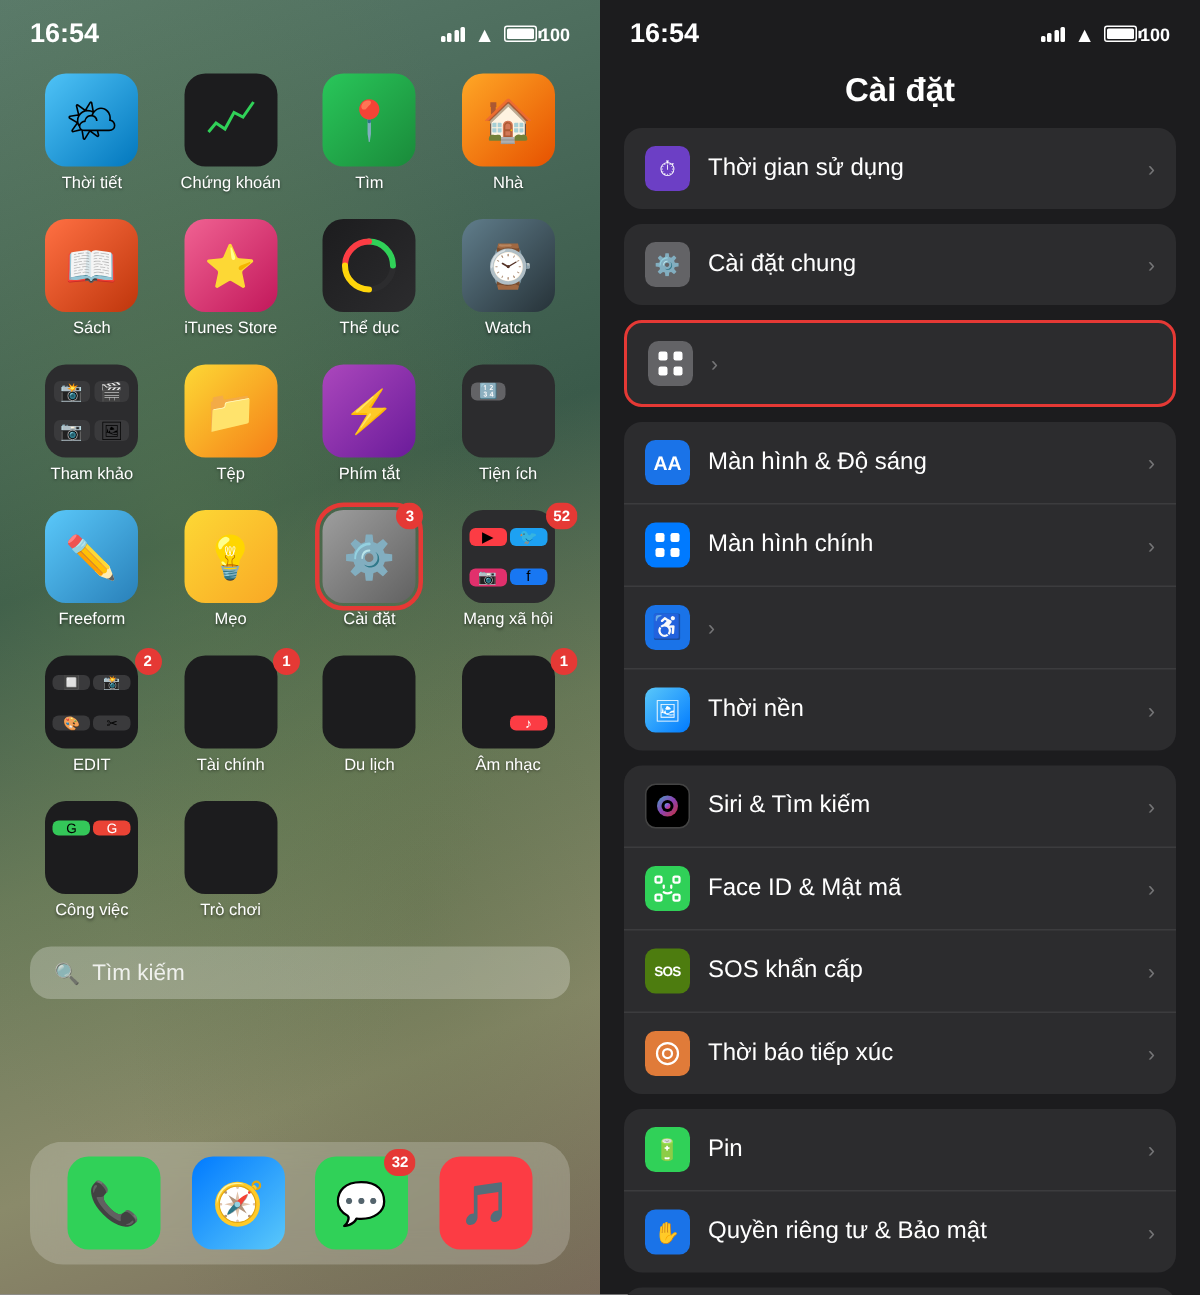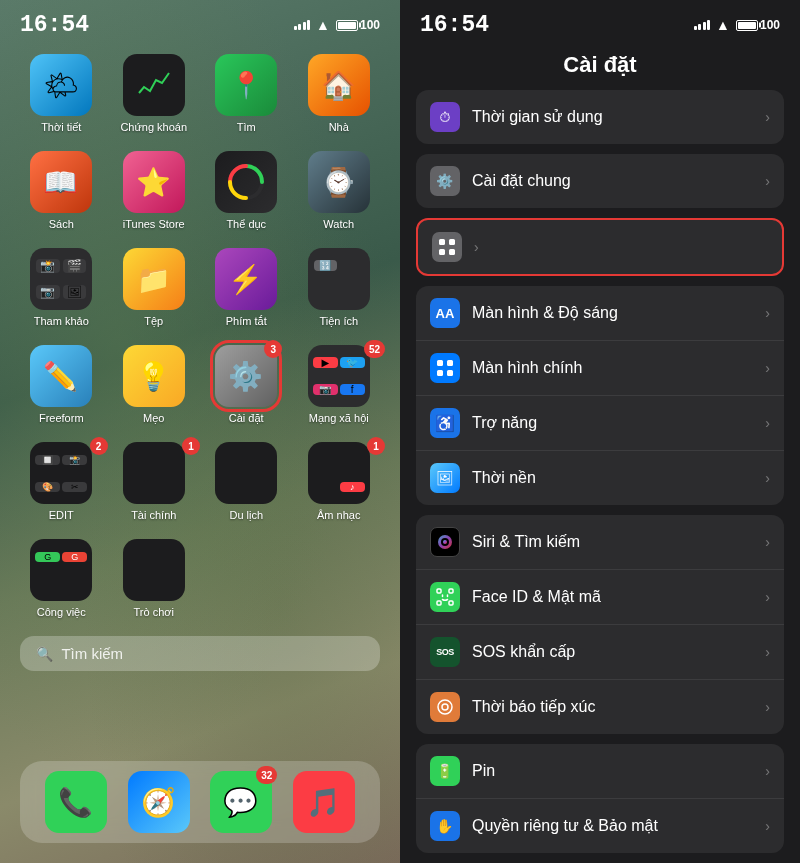--- a/index.html
+++ b/index.html
@@ -33,23 +33,22 @@
       display: flex;
       justify-content: space-between;
       align-items: center;
       padding: 12px 20px 6px;
       position: relative;
       z-index: 10;
     }
 
     .status-time {
       color: white;
-      font-size: 23px;
+      font-size: 18px;
       font-weight: 600;
-      font-family: Liberation Mono, monospace;
     }
 
     .status-icons {
       display: flex;
       align-items: center;
       gap: 6px;
     }
 
     .signal-bars {
       display: flex;
@@ -605,21 +604,20 @@
             <rect x="11" y="11" width="6" height="6" rx="1.5"></rect>
           </svg>
         </div>
         <span class="settings-item-label">Màn hình chính</span>
         <span class="chevron">›</span>
       </div>
       <div class="settings-item">
         <div class="settings-icon-wrap" style="background:#1a73e8;">
           <span style="color:white;font-size:16px;">♿</span>
         </div>
-        <span class="settings-item-label">Trợ năng</span>
         <span class="chevron">›</span>
       </div>
       <div class="settings-item">
         <div class="settings-icon-wrap" style="background:linear-gradient(135deg,#5ac8fa,#007aff);">
           <span style="color:white;font-size:14px;">🖼</span>
         </div>
         <span class="settings-item-label">Thời nền</span>
         <span class="chevron">›</span>
       </div>
     </div>
@@ -650,21 +648,21 @@
             <rect x="13" y="1" width="4" height="4" rx="1"></rect>
             <rect x="1" y="13" width="4" height="4" rx="1"></rect>
             <rect x="13" y="13" width="4" height="4" rx="1"></rect>
             <path d="M6.5 7 v1.5 M11.5 7 v1.5 M6.5 11.5 Q9 13 11.5 11.5"></path>
           </svg>
         </div>
         <span class="settings-item-label">Face ID &amp; Mật mã</span>
         <span class="chevron">›</span>
       </div>
       <div class="settings-item">
-        <div class="settings-icon-wrap" style="background:#14532d;">
+        <div class="settings-icon-wrap" style="background:#4d7c0f;">
           <span style="color:white;font-size:9px;font-weight:800;letter-spacing:-0.5px;">SOS</span>
         </div>
         <span class="settings-item-label">SOS khẩn cấp</span>
         <span class="chevron">›</span>
       </div>
       <div class="settings-item">
         <div class="settings-icon-wrap" style="background:#e07b39;">
           <svg width="18" height="18" viewBox="0 0 18 18" fill="none">
             <circle cx="9" cy="9" r="7" stroke="white" stroke-width="1.5"></circle>
             <circle cx="9" cy="9" r="3" stroke="white" stroke-width="1.5"></circle>

